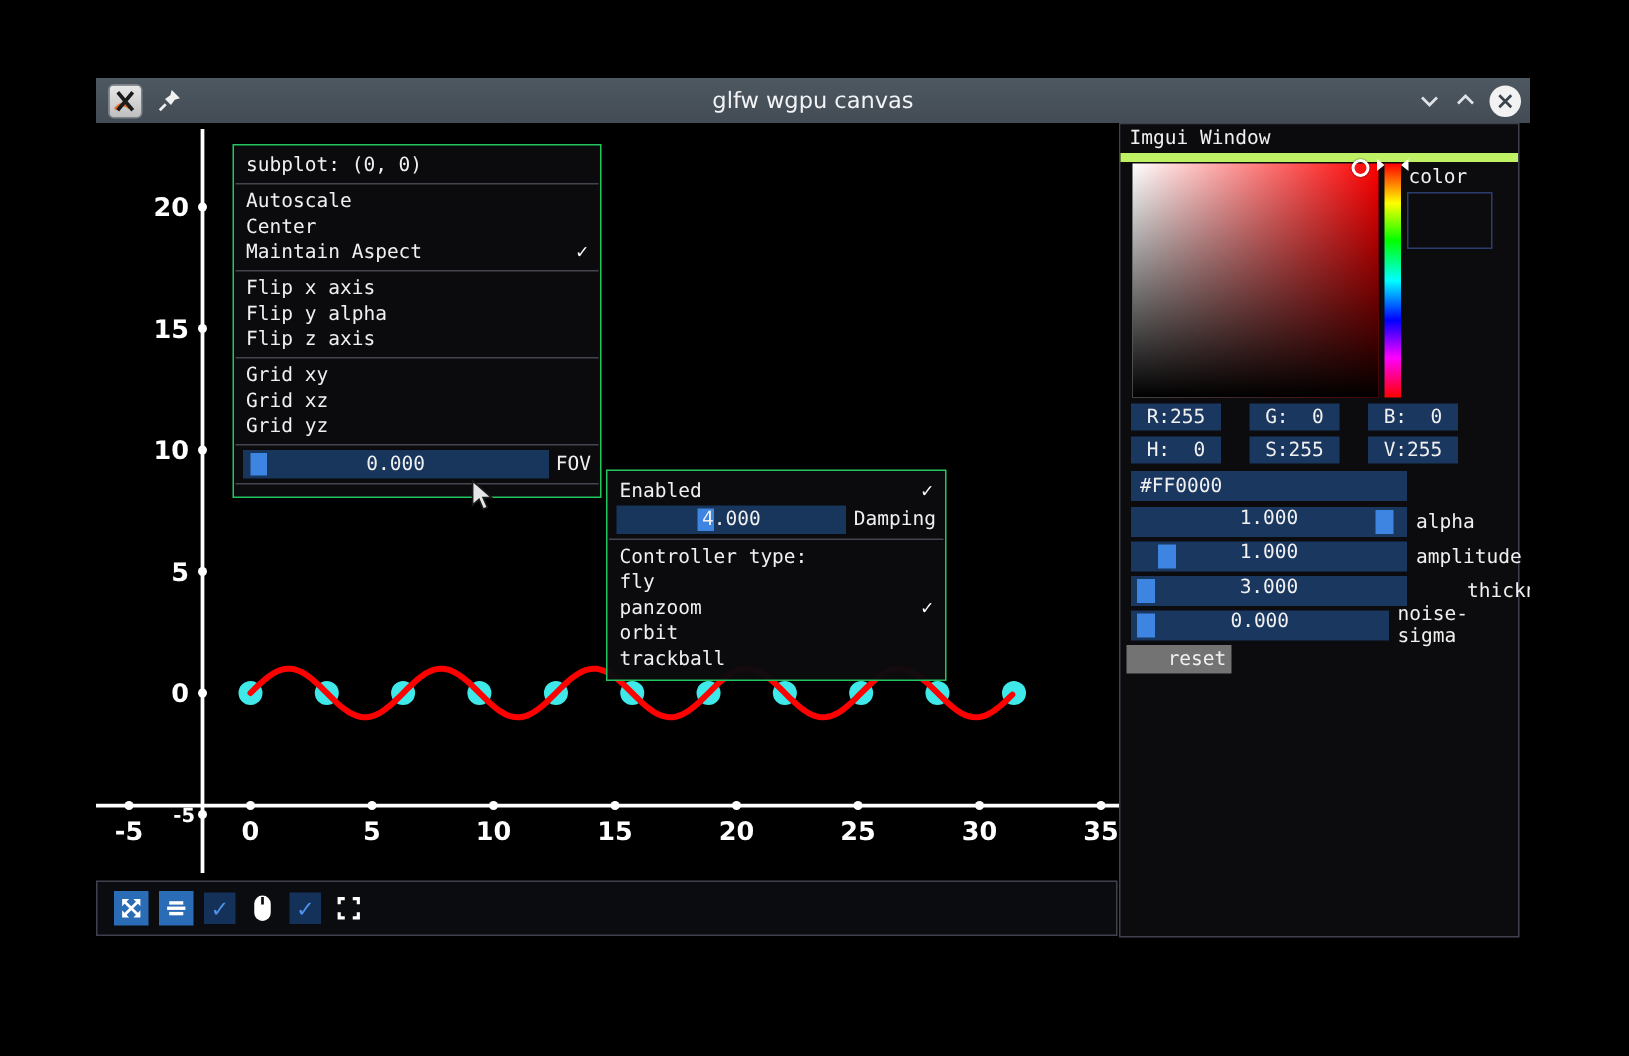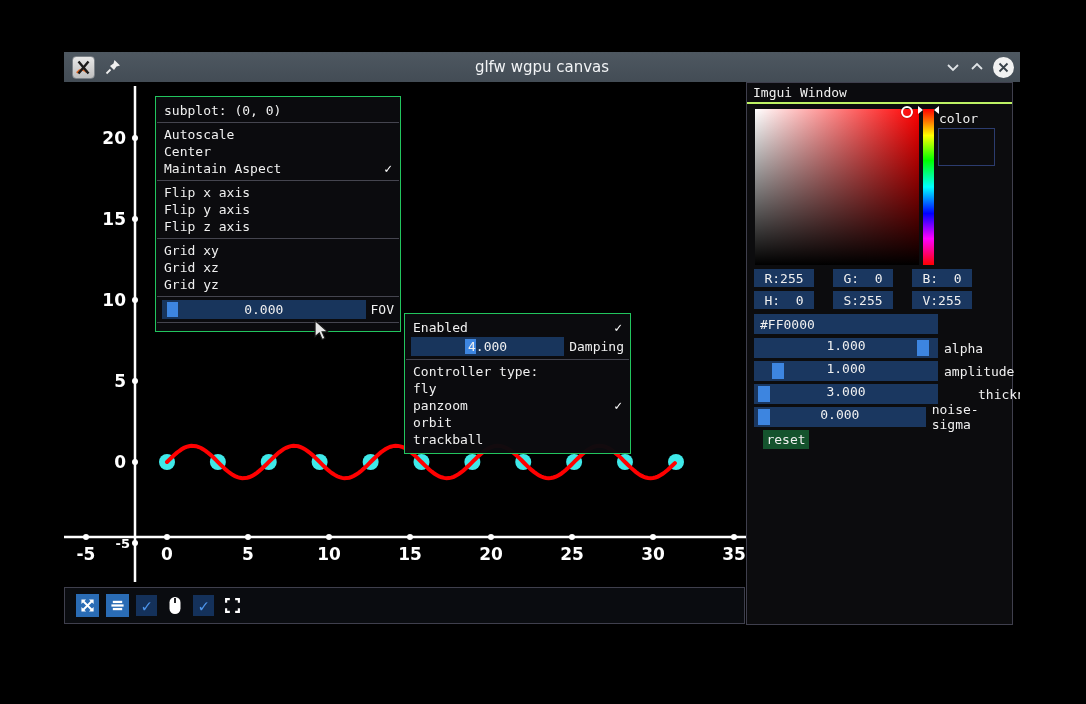--- a/index.html
+++ b/index.html
@@ -38,21 +38,21 @@
   .hl{background:#3478dc;height:19px;line-height:19px;}
   .arrow{font-size:11px;}
   .slider-row{display:flex;align-items:center;gap:5px;padding:0 6px;height:19px;margin:1px 0;}
   .track{position:relative;flex:1;height:19px;background:#18355c;display:flex;align-items:center;
          justify-content:center;}
   .grab{position:absolute;top:2px;width:11px;height:15px;background:#3d85e0;}
   .val{position:relative;z-index:1;}
   
   .panel{position:absolute;left:682px;top:0;width:267px;height:543px;background:#0c0c0e;
          border:1px solid #3f3f4d;box-sizing:border-box;color:#f0f0f0;font-size:13px;}
-  .ptitle{height:19px;line-height:19px;background:#0b0b0e;padding-left:6px;border-bottom:2px solid #bef264;}
+  .ptitle{height:19px;line-height:19px;background:#0b0b0e;padding-left:6px;border-bottom:6px solid #bef264;}
   .svbox{position:absolute;left:8px;top:26px;width:164px;height:156px;
          background-image:linear-gradient(to bottom,rgba(0,0,0,0),#000),linear-gradient(to right,#fff,#f00);}
   .svmark{position:absolute;left:146px;top:-3px;width:8px;height:8px;border:2px solid #fff;
           border-radius:50%;box-shadow:0 0 1px #000;}
   .huebar{position:absolute;left:176px;top:26px;width:11px;height:156px;
           background:linear-gradient(to bottom,#f00 0%,#ff0 17%,#0f0 33%,#0ff 50%,#00f 67%,#f0f 83%,#f00 100%);}
   .huemL{position:absolute;left:-5px;top:-3px;width:0;height:0;
          border-top:4px solid transparent;border-bottom:4px solid transparent;border-left:5px solid #fff;}
   .huemR{position:absolute;right:-5px;top:-3px;width:0;height:0;
          border-top:4px solid transparent;border-bottom:4px solid transparent;border-right:5px solid #fff;}
@@ -60,22 +60,22 @@
   .swatch{position:absolute;left:191px;top:45px;width:55px;height:36px;border:1px solid #2c3c6e;}
   .btnrow{position:absolute;left:7px;display:flex;gap:19px;}
   .cbtn{width:60px;height:18px;background:#1a3760;display:flex;align-items:center;
         justify-content:center;white-space:pre;}
   .hexfield{position:absolute;left:7px;top:231px;width:184px;height:20px;background:#1a3760;
             display:flex;align-items:center;padding-left:6px;box-sizing:border-box;}
   .prow{position:absolute;left:7px;display:flex;align-items:center;gap:6px;height:20px;}
   .ptrack{position:relative;width:184px;height:20px;background:#1a3760;display:flex;
           align-items:flex-start;justify-content:center;}
   .pgrab{position:absolute;top:2px;width:12px;height:16px;background:#3d85e0;}
-  .resetbtn{position:absolute;left:16px;top:347px;width:46px;height:19px;background:#14532d;
-            display:flex;align-items:center;justify-content:center;}
+  .resetbtn{position:absolute;left:4px;top:347px;width:46px;height:19px;background:#737373;
+            display:flex;align-items:center;justify-content:center;padding-left:24px;}
   svg text{font-family:"DejaVu Sans",sans-serif;font-weight:bold;fill:#fff;}
   .cursor{position:absolute;left:250px;top:238px;z-index:50;}
 </style>
 </head>
 <body>
 
 <div class="desktop">
   <div class="window">
 
     <div class="titlebar">
@@ -249,21 +249,21 @@
       
       <div class="menu ctx">
         <div class="mi">subplot: (0, 0)</div>
         <div class="sep"></div>
         <div id="ctx-groups">
             <div class="mi"><span>Autoscale</span></div>
             <div class="mi"><span>Center</span></div>
             <div class="mi"><span>Maintain Aspect</span><span class="check">✓</span></div>
             <div class="sep"></div>
             <div class="mi"><span>Flip x axis</span></div>
-            <div class="mi"><span>Flip y axis</span></div>
+            <div class="mi"><span>Flip y alpha</span></div>
             <div class="mi"><span>Flip z axis</span></div>
             <div class="sep"></div>
             <div class="mi"><span>Grid xy</span></div>
             <div class="mi"><span>Grid xz</span></div>
             <div class="mi"><span>Grid yz</span></div>
           </div>
         <div class="sep"></div>
         <div class="slider-row">
           <div class="track">
             <div class="grab" style="left: calc(2% + 0.74px);"></div>

